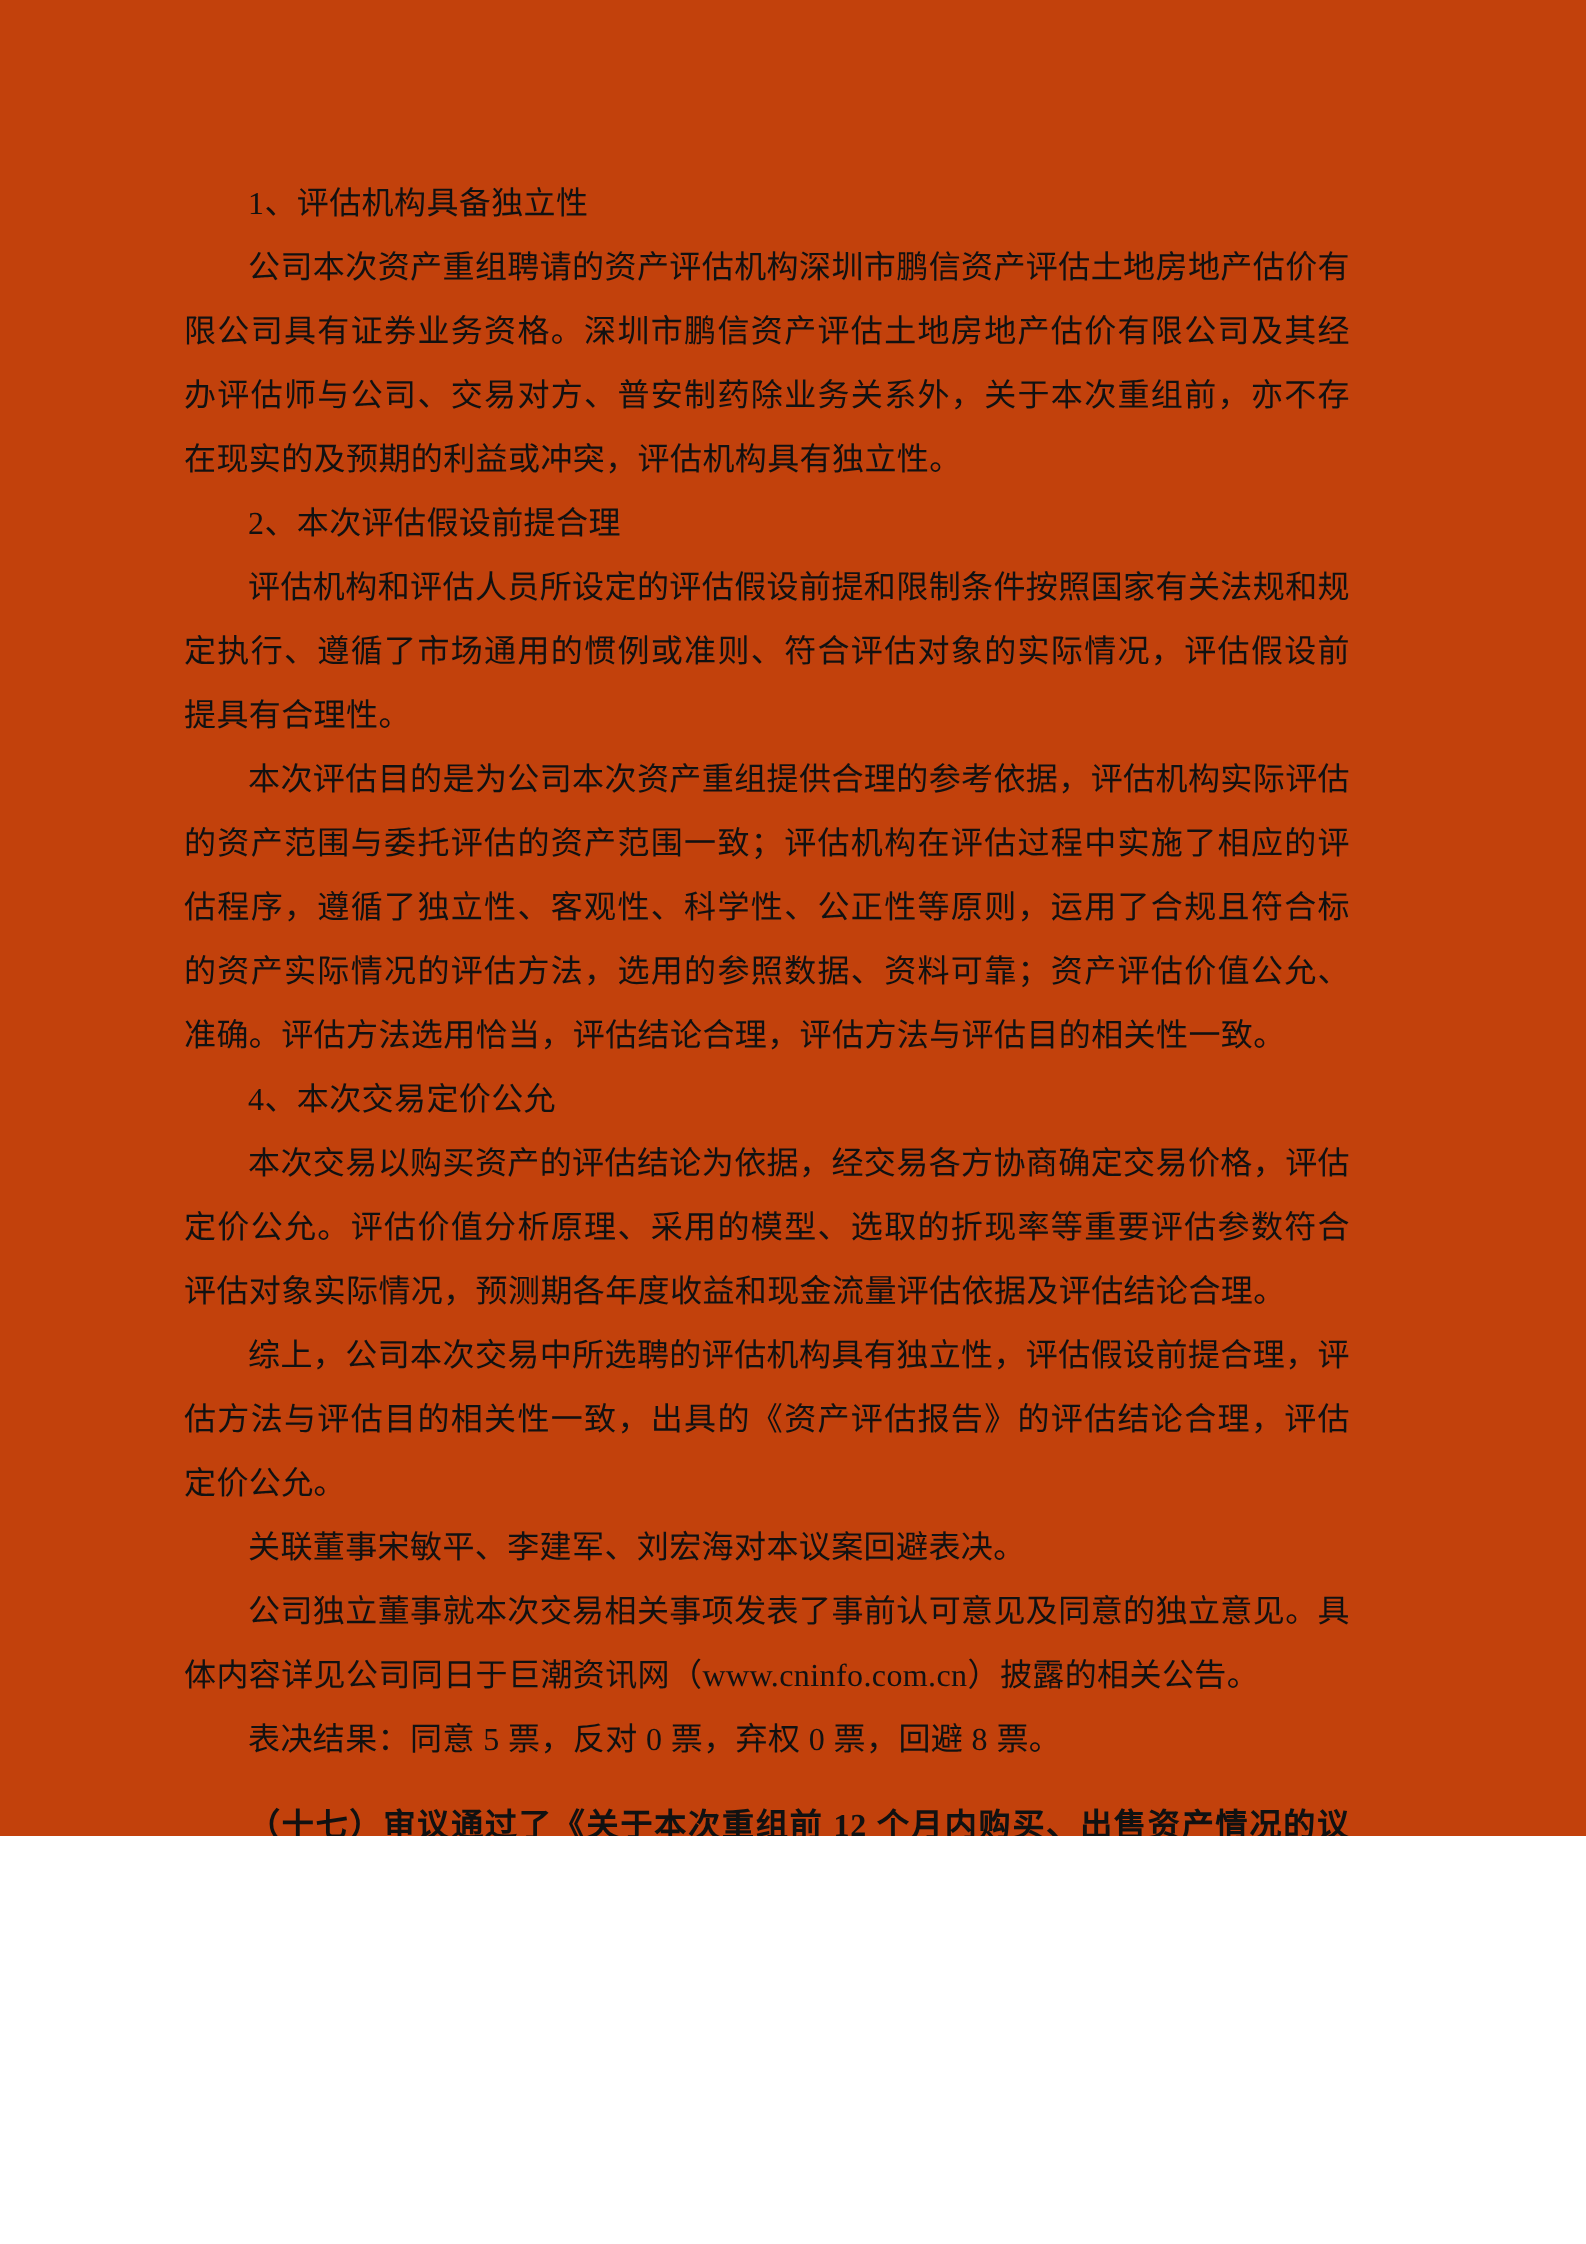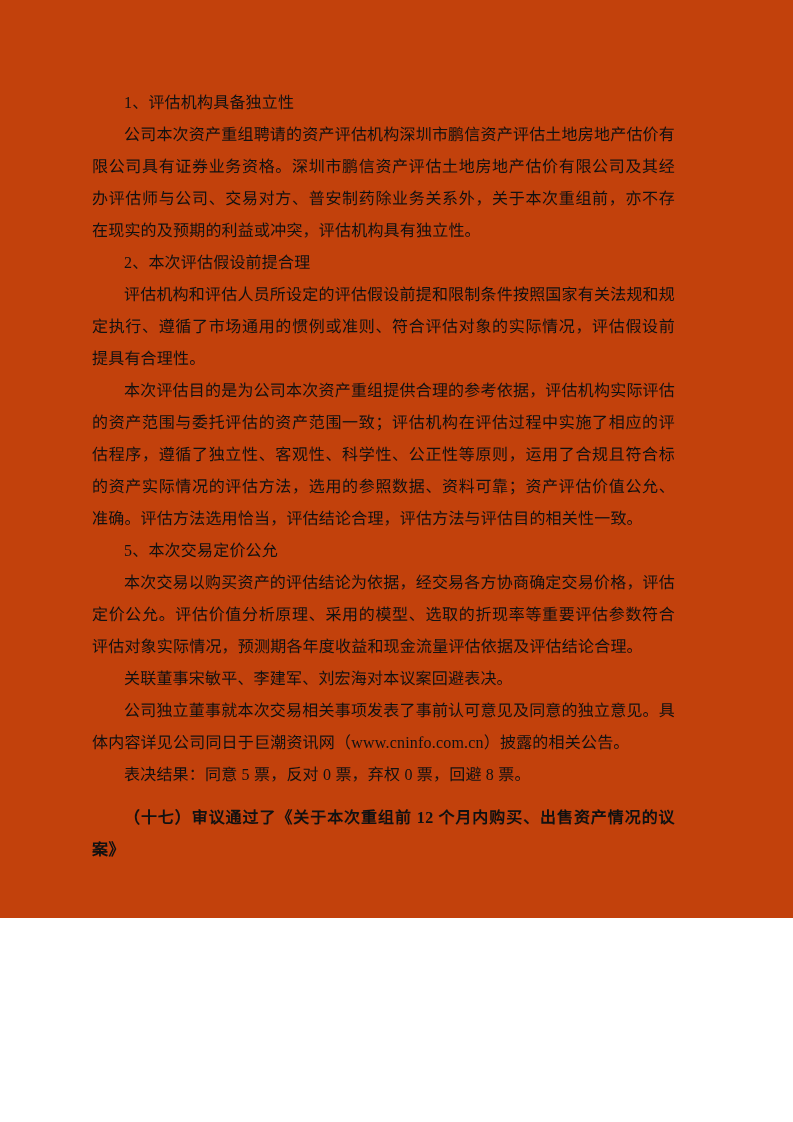--- a/index.html
+++ b/index.html
@@ -42,20 +42,21 @@
 </head>
 <body>
 
 <div class="page">
   <div class="doc-content">
     <p>1、评估机构具备独立性</p>
     <p>公司本次资产重组聘请的资产评估机构深圳市鹏信资产评估土地房地产估价有限公司具有证券业务资格。深圳市鹏信资产评估土地房地产估价有限公司及其经办评估师与公司、交易对方、普安制药除业务关系外，关于本次重组前，亦不存在现实的及预期的利益或冲突，评估机构具有独立性。</p>
     <p>2、本次评估假设前提合理</p>
     <p>评估机构和评估人员所设定的评估假设前提和限制条件按照国家有关法规和规定执行、遵循了市场通用的惯例或准则、符合评估对象的实际情况，评估假设前提具有合理性。</p>
     <p>本次评估目的是为公司本次资产重组提供合理的参考依据，评估机构实际评估的资产范围与委托评估的资产范围一致；评估机构在评估过程中实施了相应的评估程序，遵循了独立性、客观性、科学性、公正性等原则，运用了合规且符合标的资产实际情况的评估方法，选用的参照数据、资料可靠；资产评估价值公允、准确。评估方法选用恰当，评估结论合理，评估方法与评估目的相关性一致。</p>
-    <p>5、本次交易定价公允</p>
+    <p>4、本次交易定价公允</p>
     <p>本次交易以购买资产的评估结论为依据，经交易各方协商确定交易价格，评估定价公允。评估价值分析原理、采用的模型、选取的折现率等重要评估参数符合评估对象实际情况，预测期各年度收益和现金流量评估依据及评估结论合理。</p>
+    <p>综上，公司本次交易中所选聘的评估机构具有独立性，评估假设前提合理，评估方法与评估目的相关性一致，出具的《资产评估报告》的评估结论合理，评估定价公允。</p>
     <p>关联董事宋敏平、李建军、刘宏海对本议案回避表决。</p>
     <p>公司独立董事就本次交易相关事项发表了事前认可意见及同意的独立意见。具体内容详见公司同日于巨潮资讯网（www.cninfo.com.cn）披露的相关公告。</p>
     <p>表决结果：同意 5 票，反对 0 票，弃权 0 票，回避 8 票。</p>
     <p class="heading-para">（十七）审议通过了《关于本次重组前 12 个月内购买、出售资产情况的议案》</p>
   </div>
 </div>
 
 </body></html>

